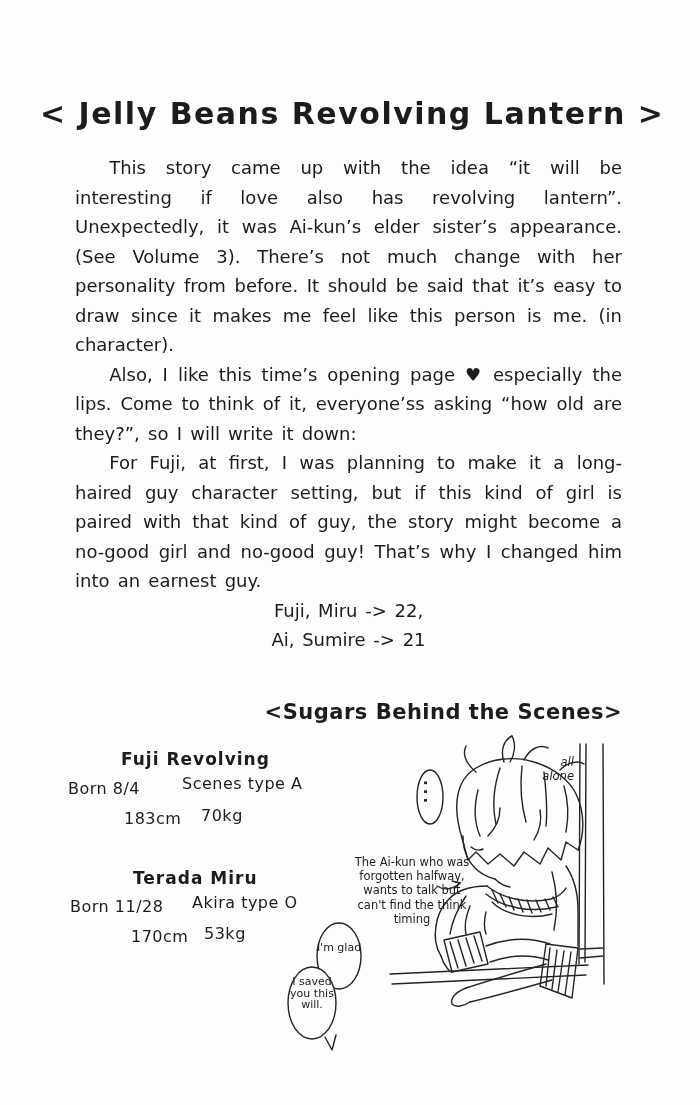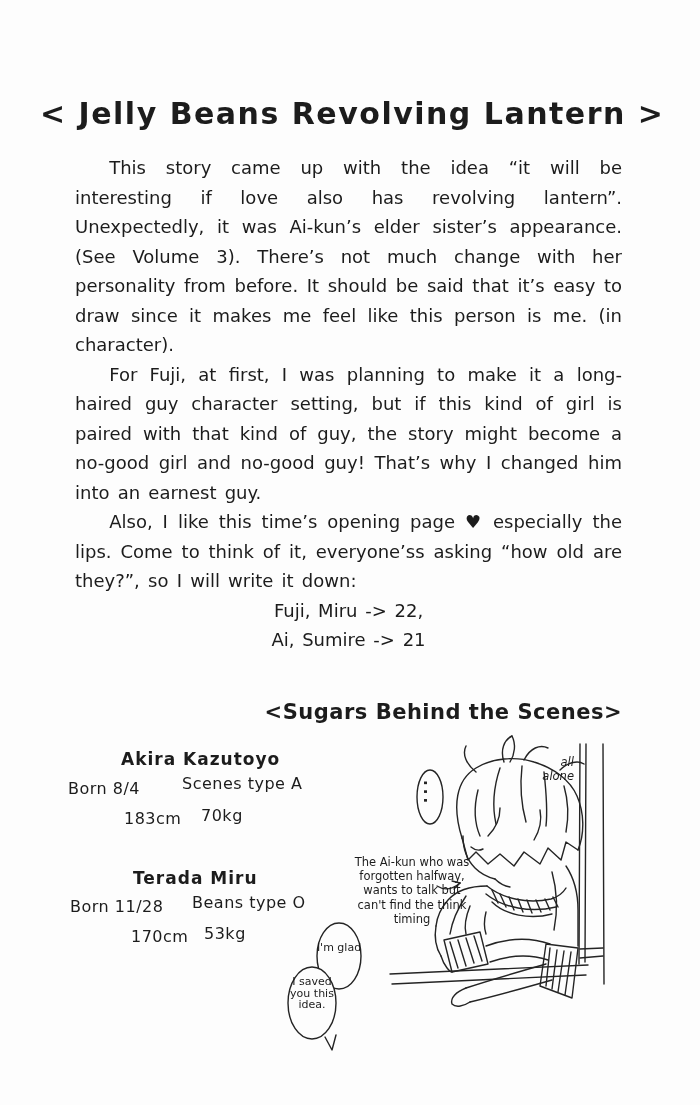--- a/index.html
+++ b/index.html
@@ -146,43 +146,43 @@
       <ellipse cx="339" cy="956" rx="22" ry="33" fill="#fdfdfd"></ellipse>
       <ellipse cx="312" cy="1003" rx="24" ry="36" fill="#fdfdfd"></ellipse>
       <path d="M325 1037 L332 1050 L336 1035" fill="#fdfdfd"></path>
     </g>
   </svg>
 
   <h1 class="title overlay abs" style="position:absolute;">&lt; Jelly Beans Revolving Lantern &gt;</h1>
 
   <div class="note overlay">
     <p>This story came up with the idea “it will be interesting if love also has revolving lantern”. Unexpectedly, it was Ai-kun’s elder sister’s appearance. (See Volume 3). There’s not much change with her personality from before. It should be said that it’s easy to draw since it makes me feel like this person is me. (in character).</p>
+    <p>Also, I like this time’s opening page ♥ especially the lips. Come to think of it, everyone’ss asking “how old are they?”, so I will write it down:</p>
     <p>For Fuji, at first, I was planning to make it a long-haired guy character setting, but if this kind of girl is paired with that kind of guy, the story might become a no-good girl and no-good guy! That’s why I changed him into an earnest guy.</p>
-    <p>Also, I like this time’s opening page ♥ especially the lips. Come to think of it, everyone’ss asking “how old are they?”, so I will write it down:</p>
     <div class="ages">
       <div>Fuji, Miru -&gt; 22,</div>
       <div>Ai, Sumire -&gt; 21</div>
     </div>
   </div>
 
   <div class="section-heading overlay">&lt;Sugars Behind the Scenes&gt;</div>
 
-  <div class="abs overlay profile-name" style="left:121px; top:749px;">Akira Kazutoyo</div>
+  <div class="abs overlay profile-name" style="left:121px; top:749px;">Fuji Revolving</div>
   <div class="abs overlay profile-field" style="left:68px; top:779px;">Born 8/4</div>
   <div class="abs overlay profile-field" style="left:182px; top:774px;">Scenes type A</div>
   <div class="abs overlay profile-field" style="left:124px; top:809px;">183cm</div>
   <div class="abs overlay profile-field" style="left:201px; top:806px;">70kg</div>
 
   <div class="abs overlay profile-name" style="left:133px; top:868px;">Terada Miru</div>
   <div class="abs overlay profile-field" style="left:70px; top:897px;">Born 11/28</div>
-  <div class="abs overlay profile-field" style="left:192px; top:893px;">Beans type O</div>
+  <div class="abs overlay profile-field" style="left:192px; top:893px;">Akira type O</div>
   <div class="abs overlay profile-field" style="left:131px; top:927px;">170cm</div>
   <div class="abs overlay profile-field" style="left:204px; top:924px;">53kg</div>
 
   <div class="all-alone small-hand overlay">all alone</div>
 
   <div class="caption small-hand overlay">The Ai-kun who was forgotten halfway, wants to talk but can't find the think timing</div>
 
   <div class="bubble-text bubble1-text">I'm glad</div>
 
-  <div class="bubble-text bubble2-text">I saved you this idea.</div>
+  <div class="bubble-text bubble2-text">I saved you this will.</div>
 
 </div>
 
 </body></html>

